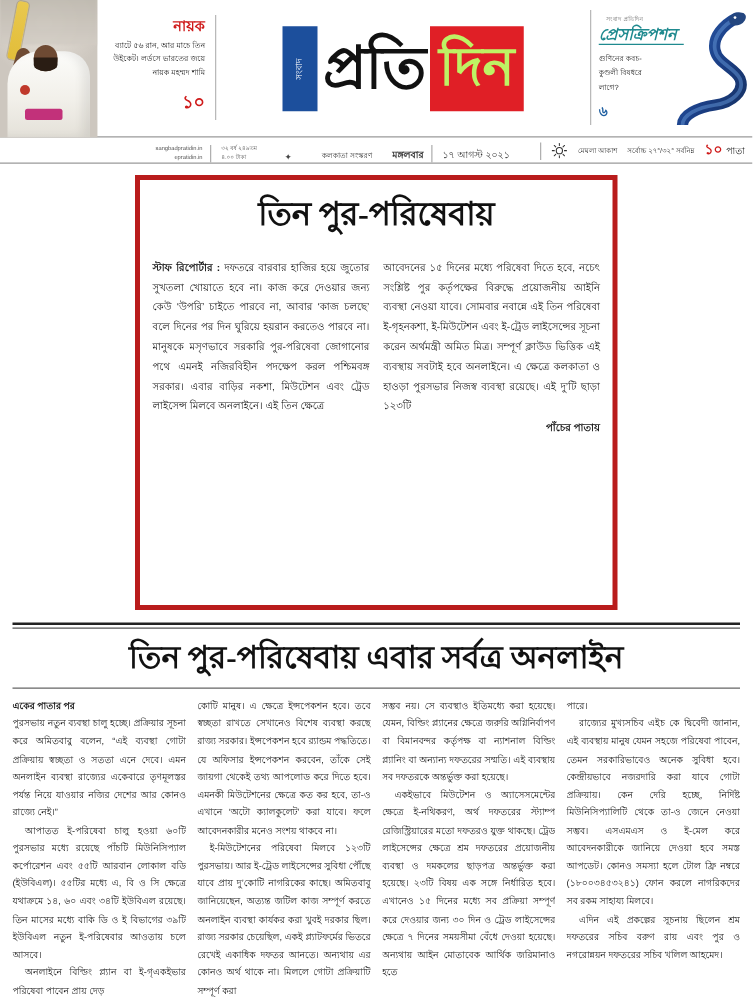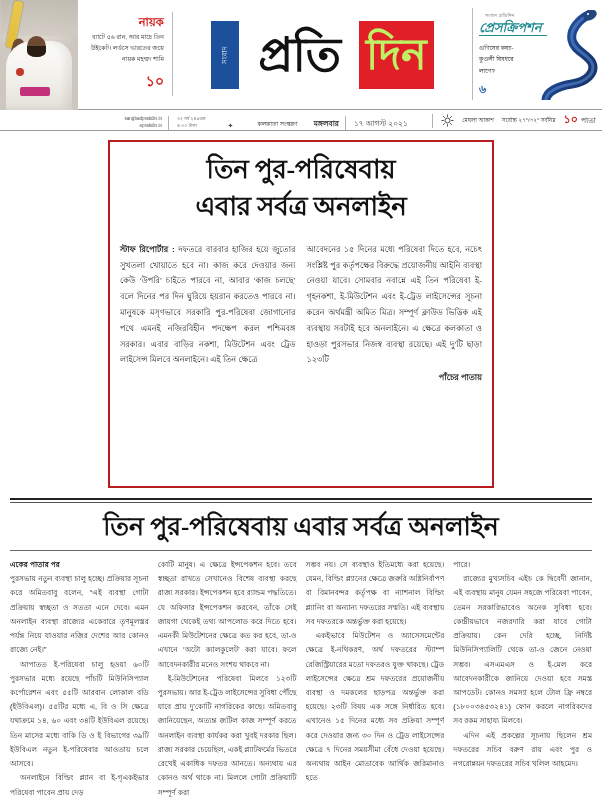--- a/index.html
+++ b/index.html
@@ -113,21 +113,21 @@
     font-family:"Liberation Sans","DejaVu Sans",sans-serif;
   }
 
   
   .logo-wrap{
     flex:1 1 auto;
     display:flex;
     align-items:center;
     justify-content:center;
     padding:4px 6px 2px 6px;
-    gap:17px;
+    gap:2px;
   }
   .logo-blue{
     background:#1c4f9c;
     color:#fff;
     width:28px; height:68px;
     display:flex; align-items:center; justify-content:center;
     font-size:7px;
     line-height:1.5;
     text-align:center;
     font-family:"Liberation Sans","DejaVu Sans",sans-serif;
@@ -215,21 +215,21 @@
   .ib-right{ margin-left:auto; display:flex; align-items:center; gap:8px; padding-right:6px;}
   .sun-ico{ width:13px;height:13px; position:relative; }
   .ib-weather{ font-size:5.6px; color:#333;}
   .ib-temp{ font-size:5.6px; color:#333;}
   .ib-pages{ font-size:11px; font-weight:bold; color:#cf1b1b;}
   .ib-pages em{ font-style:normal; color:#222; font-size:7.5px; font-weight:normal;}
 
   
   .topstory{
     margin:9px 108px 0 108px;
-    border:2px solid #b91c1c;
+    border:4px solid #b91c1c;
     padding:10px 10px 8px 10px;
     height:348px;
   }
   .ts-head{
     text-align:center;
     font-size:26px;
     line-height:1.42;
     font-weight:bold;
     color:#111;
     font-family:"Liberation Serif","DejaVu Serif",serif;
@@ -384,21 +384,20 @@
     <div class="ib-pages">
       <span>১০</span>
       <em>পাতা</em>
     </div>
   </div>
 </div>
 
 <div class="topstory">
   <div class="ts-head">
     <div>তিন পুর-পরিষেবায়</div>
-    <div>এবার সর্বত্র অনলাইন</div>
   </div>
   <div class="ts-cols">
     <div class="ts-col">
       <span class="byline">স্টাফ রিপোর্টার :</span><span> দফতরে বারবার হাজির হয়ে জুতোর সুখতলা খোয়াতে হবে না। কাজ করে দেওয়ার জন্য কেউ ‘উপরি’ চাইতে পারবে না, আবার ‘কাজ চলছে’ বলে দিনের পর দিন ঘুরিয়ে হয়রান করতেও পারবে না। মানুষকে মসৃণভাবে সরকারি পুর-পরিষেবা জোগানোর পথে এমনই নজিরবিহীন পদক্ষেপ করল পশ্চিমবঙ্গ সরকার। এবার বাড়ির নকশা, মিউটেশন এবং ট্রেড লাইসেন্স মিলবে অনলাইনে। এই তিন ক্ষেত্রে</span>
     </div>
     <div class="ts-col">
       <span>আবেদনের ১৫ দিনের মধ্যে পরিষেবা দিতে হবে, নচেৎ সংশ্লিষ্ট পুর কর্তৃপক্ষের বিরুদ্ধে প্রয়োজনীয় আইনি ব্যবস্থা নেওয়া যাবে। সোমবার নবান্নে এই তিন পরিষেবা ই-গৃহনকশা, ই-মিউটেশন এবং ই-ট্রেড লাইসেন্সের সূচনা করেন অর্থমন্ত্রী অমিত মিত্র। সম্পূর্ণ ক্লাউড ভিত্তিক এই ব্যবস্থায় সবটাই হবে অনলাইনে। এ ক্ষেত্রে কলকাতা ও হাওড়া পুরসভার নিজস্ব ব্যবস্থা রয়েছে। এই দু’টি ছাড়া ১২৩টি</span>
       <span class="jump">পাঁচের পাতায়</span>
     </div>
   </div>

